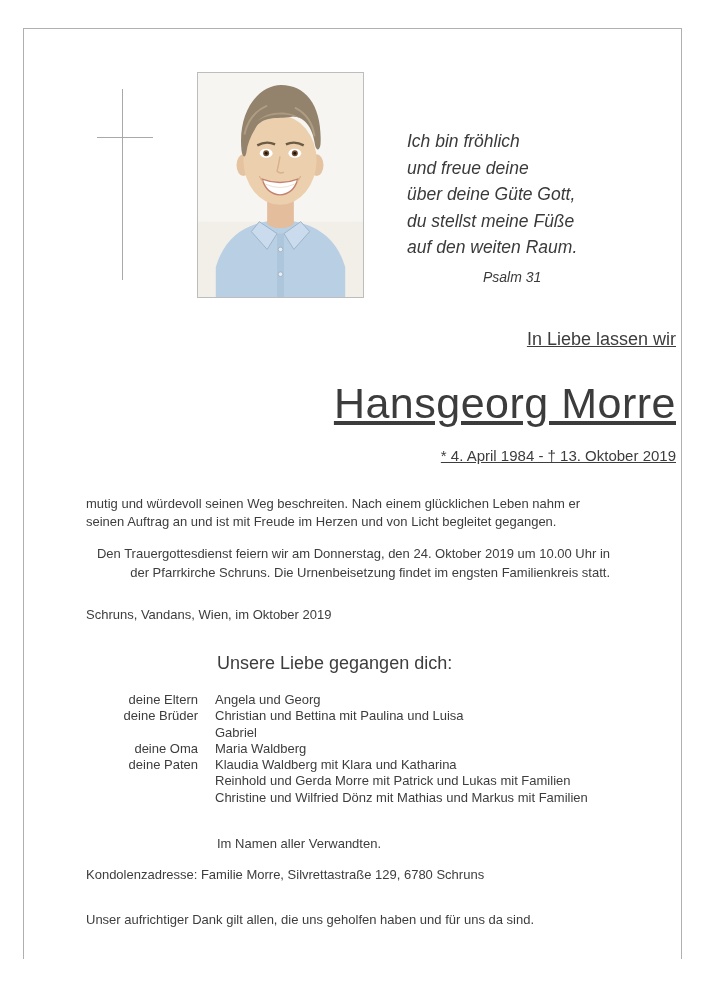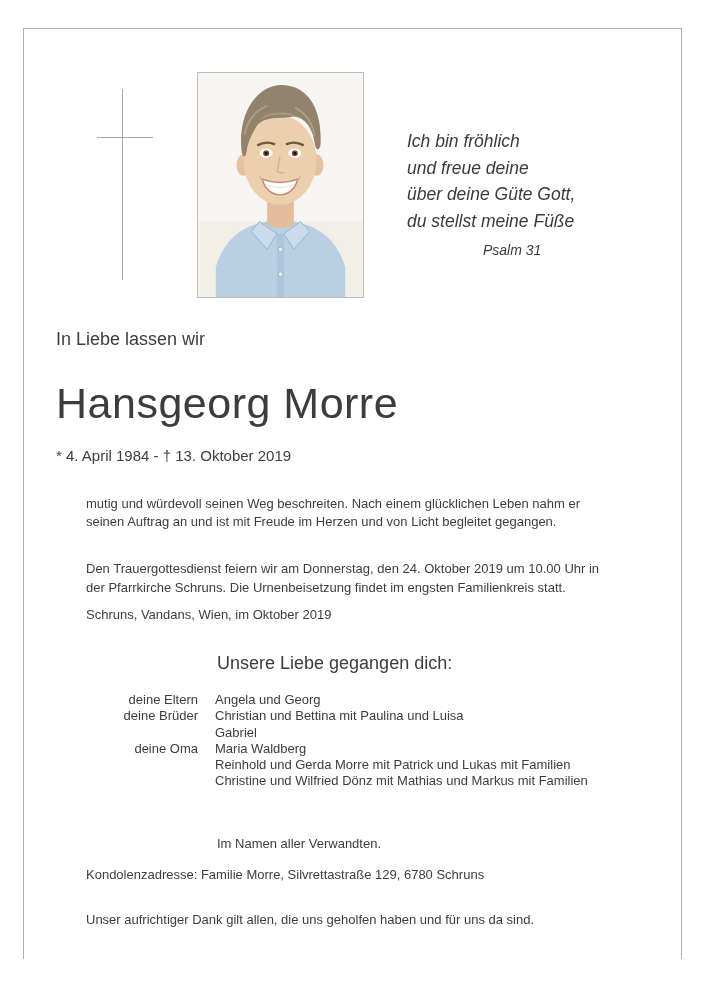--- a/index.html
+++ b/index.html
@@ -24,27 +24,27 @@
     border:1px solid #bdbdbd;box-sizing:border-box;background:#f7f5f1;
   }
   .photo svg{display:block;width:100%;height:100%;}
 
   .quote{
     position:absolute;left:407px;top:128px;width:250px;
     font-style:italic;font-size:17.5px;line-height:26.5px;color:#3a3a3a;
   }
   .quote-source{font-size:14px;margin-left:76px;margin-top:3px;}
 
-  .centered{position:absolute;left:56px;width:634px;text-align:left;}
+  .centered{position:absolute;left:42px;width:634px;text-align:right;text-decoration:underline;}
   .intro{top:329px;font-size:18px;}
   .name{top:379px;font-size:43px;font-weight:400;color:#3c3c3c;letter-spacing:0.5px;}
   .dates{top:447px;font-size:15px;}
 
   .bodytext{position:absolute;left:86px;top:495px;width:524px;font-size:13px;line-height:18.2px;}
-  .bodytext .p2{margin-top:29px;}
+  .bodytext .p2{margin-top:14px;text-align:right;}
   .place-date{position:absolute;left:86px;top:607px;font-size:13px;}
 
   .farewell{position:absolute;left:217px;top:653px;font-size:18px;}
 
   .mourners{position:absolute;left:86px;top:692px;width:560px;font-size:13px;line-height:16.3px;}
   .m-line{display:flex;}
   .m-label{width:112px;text-align:right;margin-right:17px;flex:0 0 auto;}
   .m-name{flex:1;}
 
   .in-name-of{position:absolute;left:217px;top:836px;font-size:13px;}
@@ -113,20 +113,21 @@
       <path d="M62,104 Q64,108 66,110" stroke="#d8b28d" stroke-width="1.2" fill="none"></path>
       <path d="M104,104 Q102,108 100,110" stroke="#d8b28d" stroke-width="1.2" fill="none"></path>
     </svg>
   </div>
 
   <div class="quote">
     <div>Ich bin fröhlich</div>
     <div>und freue deine</div>
     <div>über deine Güte Gott,</div>
     <div>du stellst meine Füße</div>
+    <div>auf den weiten Raum.</div>
     <div class="quote-source">Psalm 31</div>
   </div>
 
   <div class="centered intro">In Liebe lassen wir</div>
   <div class="centered name">Hansgeorg Morre</div>
   <div class="centered dates">* 4. April 1984  -  † 13. Oktober 2019</div>
 
   <div class="bodytext">
     <div class="p1">mutig und würdevoll seinen Weg beschreiten. Nach einem glücklichen Leben nahm er seinen Auftrag an und ist mit Freude im Herzen und von Licht begleitet gegangen.</div>
     <div class="p2">Den Trauergottesdienst feiern wir am Donnerstag, den 24. Oktober 2019 um 10.00 Uhr in der Pfarrkirche Schruns. Die Urnenbeisetzung findet im engsten Familienkreis statt.</div>
@@ -147,20 +148,24 @@
     </div>
     <div class="m-line">
       <div class="m-label"></div>
       <div class="m-name">Gabriel</div>
     </div>
     <div class="m-line">
       <div class="m-label">deine Oma</div>
       <div class="m-name">Maria Waldberg</div>
     </div>
     <div class="m-line">
+      <div class="m-label">deine Paten</div>
+      <div class="m-name">Klaudia Waldberg mit Klara und Katharina</div>
+    </div>
+    <div class="m-line">
       <div class="m-label"></div>
       <div class="m-name">Reinhold und Gerda Morre mit Patrick und Lukas mit Familien</div>
     </div>
     <div class="m-line">
       <div class="m-label"></div>
       <div class="m-name">Christine und Wilfried Dönz mit Mathias und Markus mit Familien</div>
     </div>
   </div>
 
   <div class="in-name-of">Im Namen aller Verwandten.</div>

